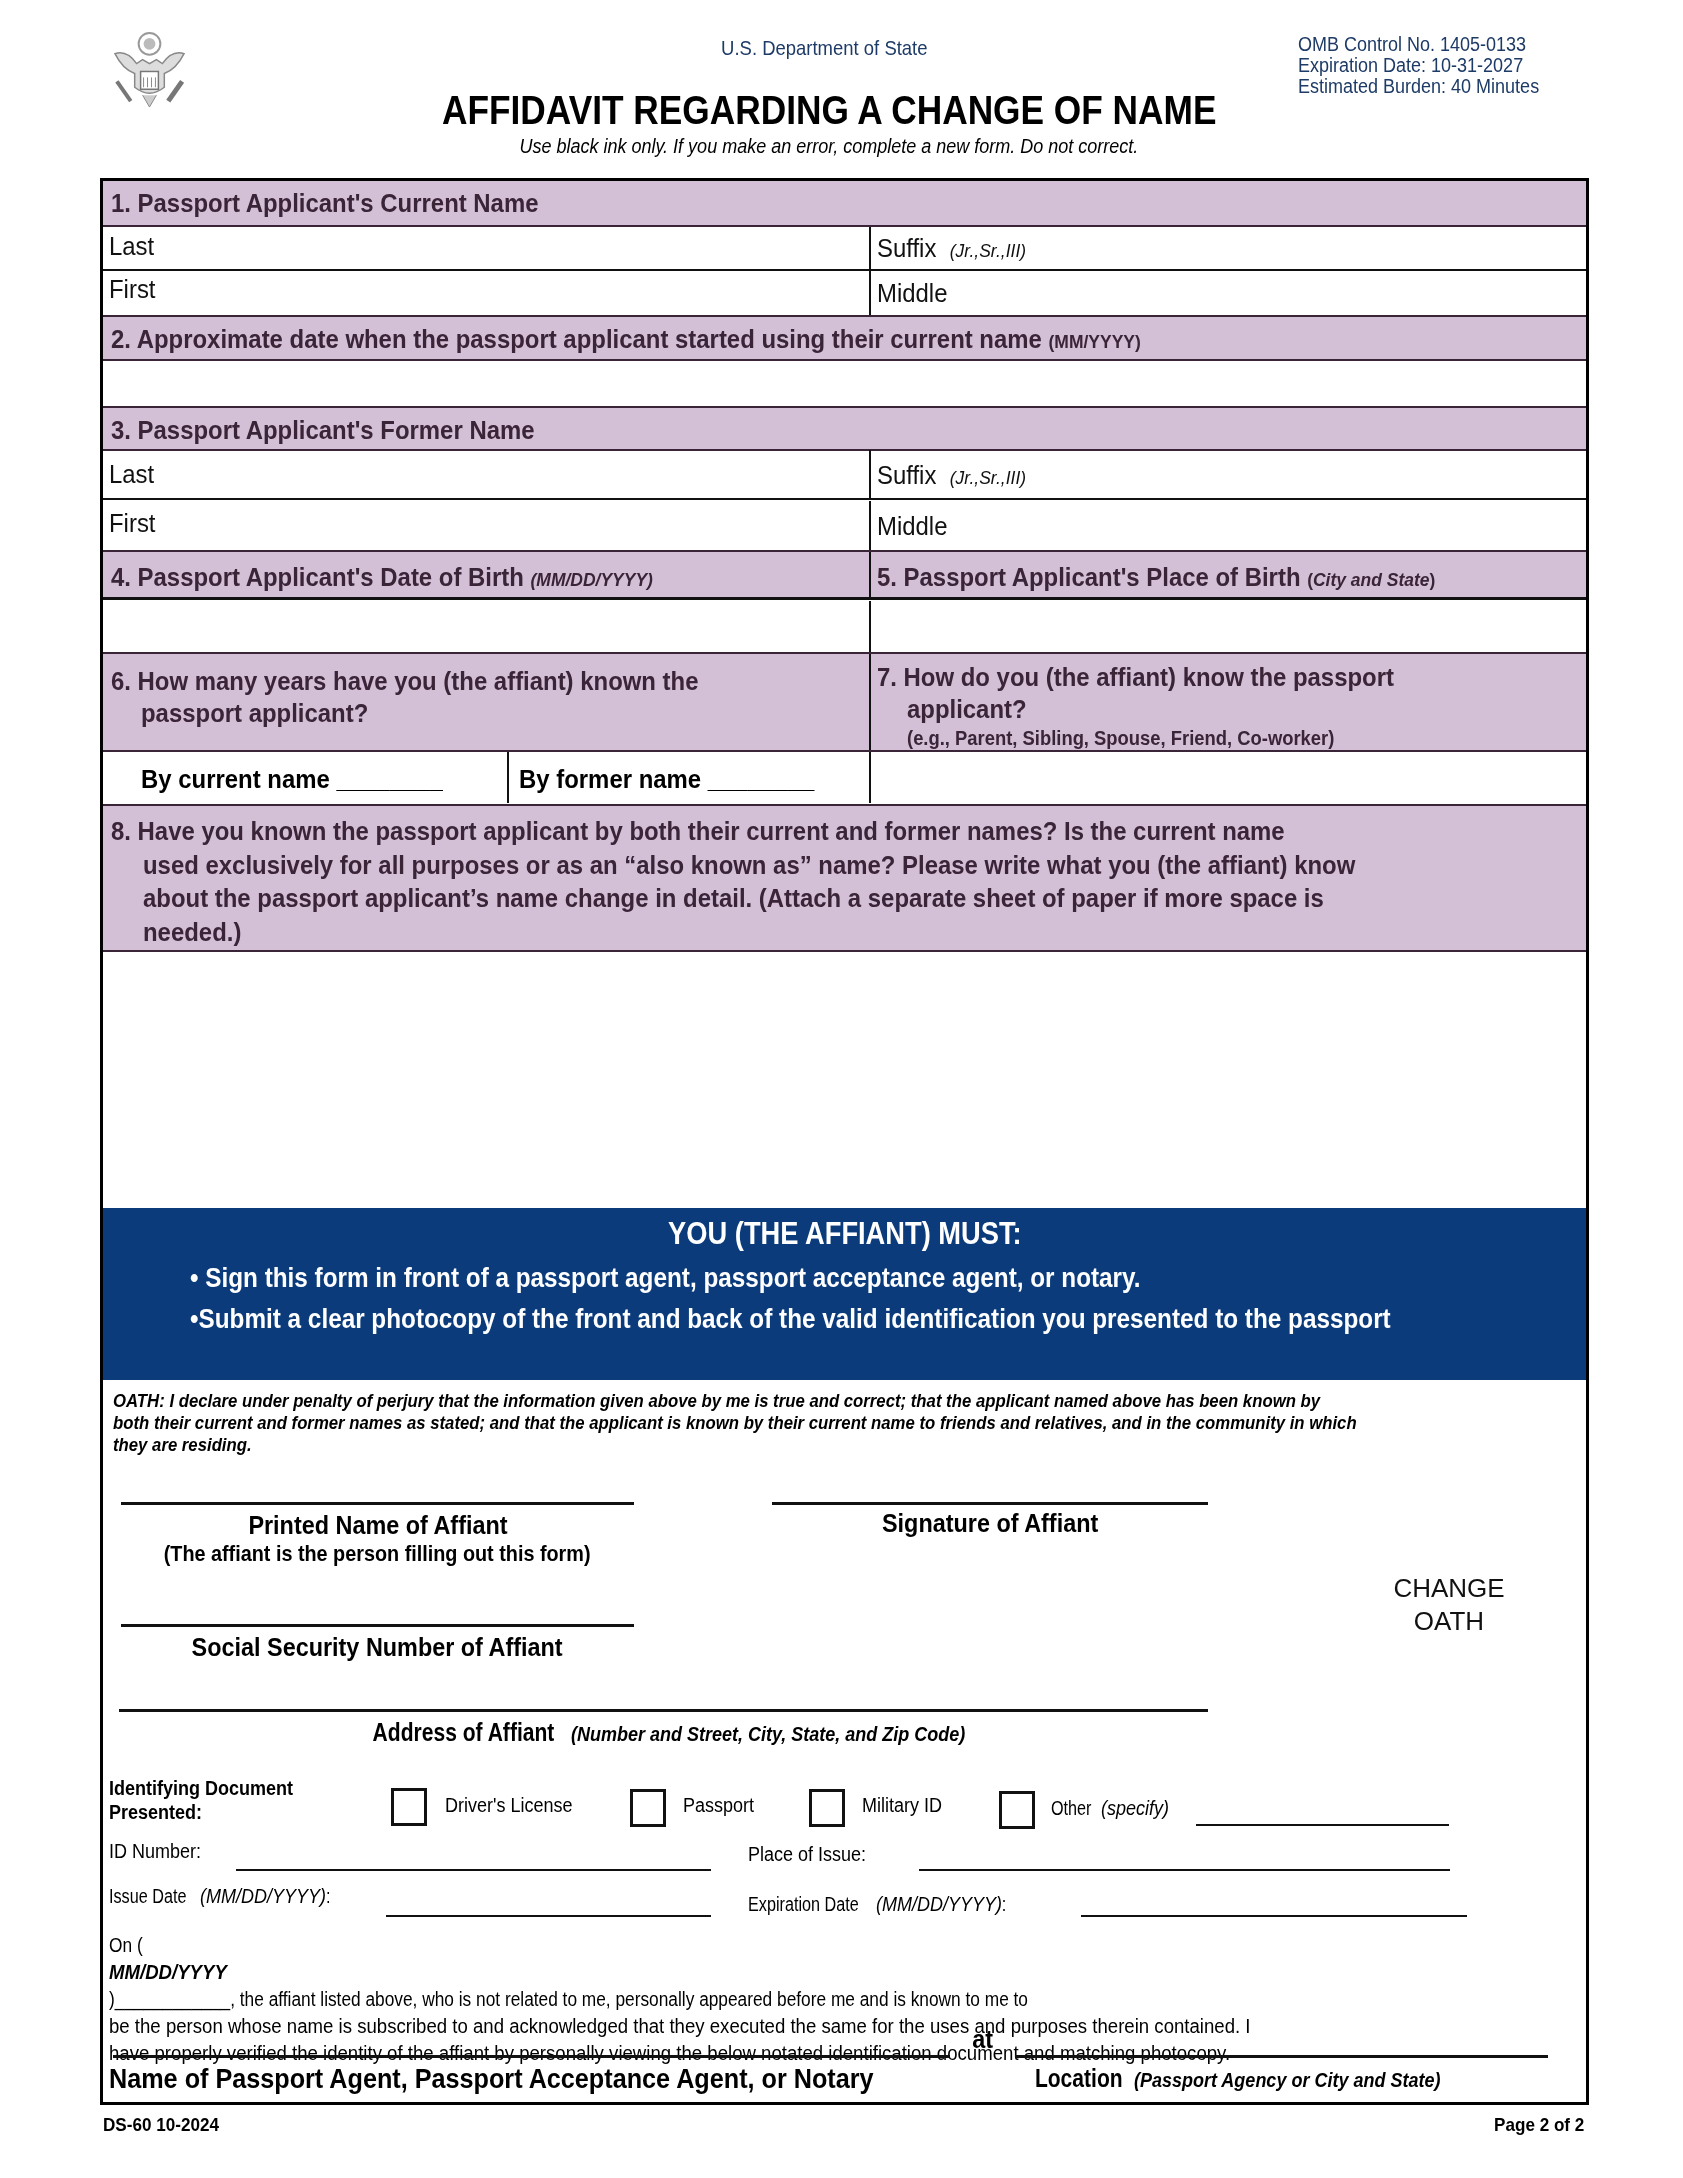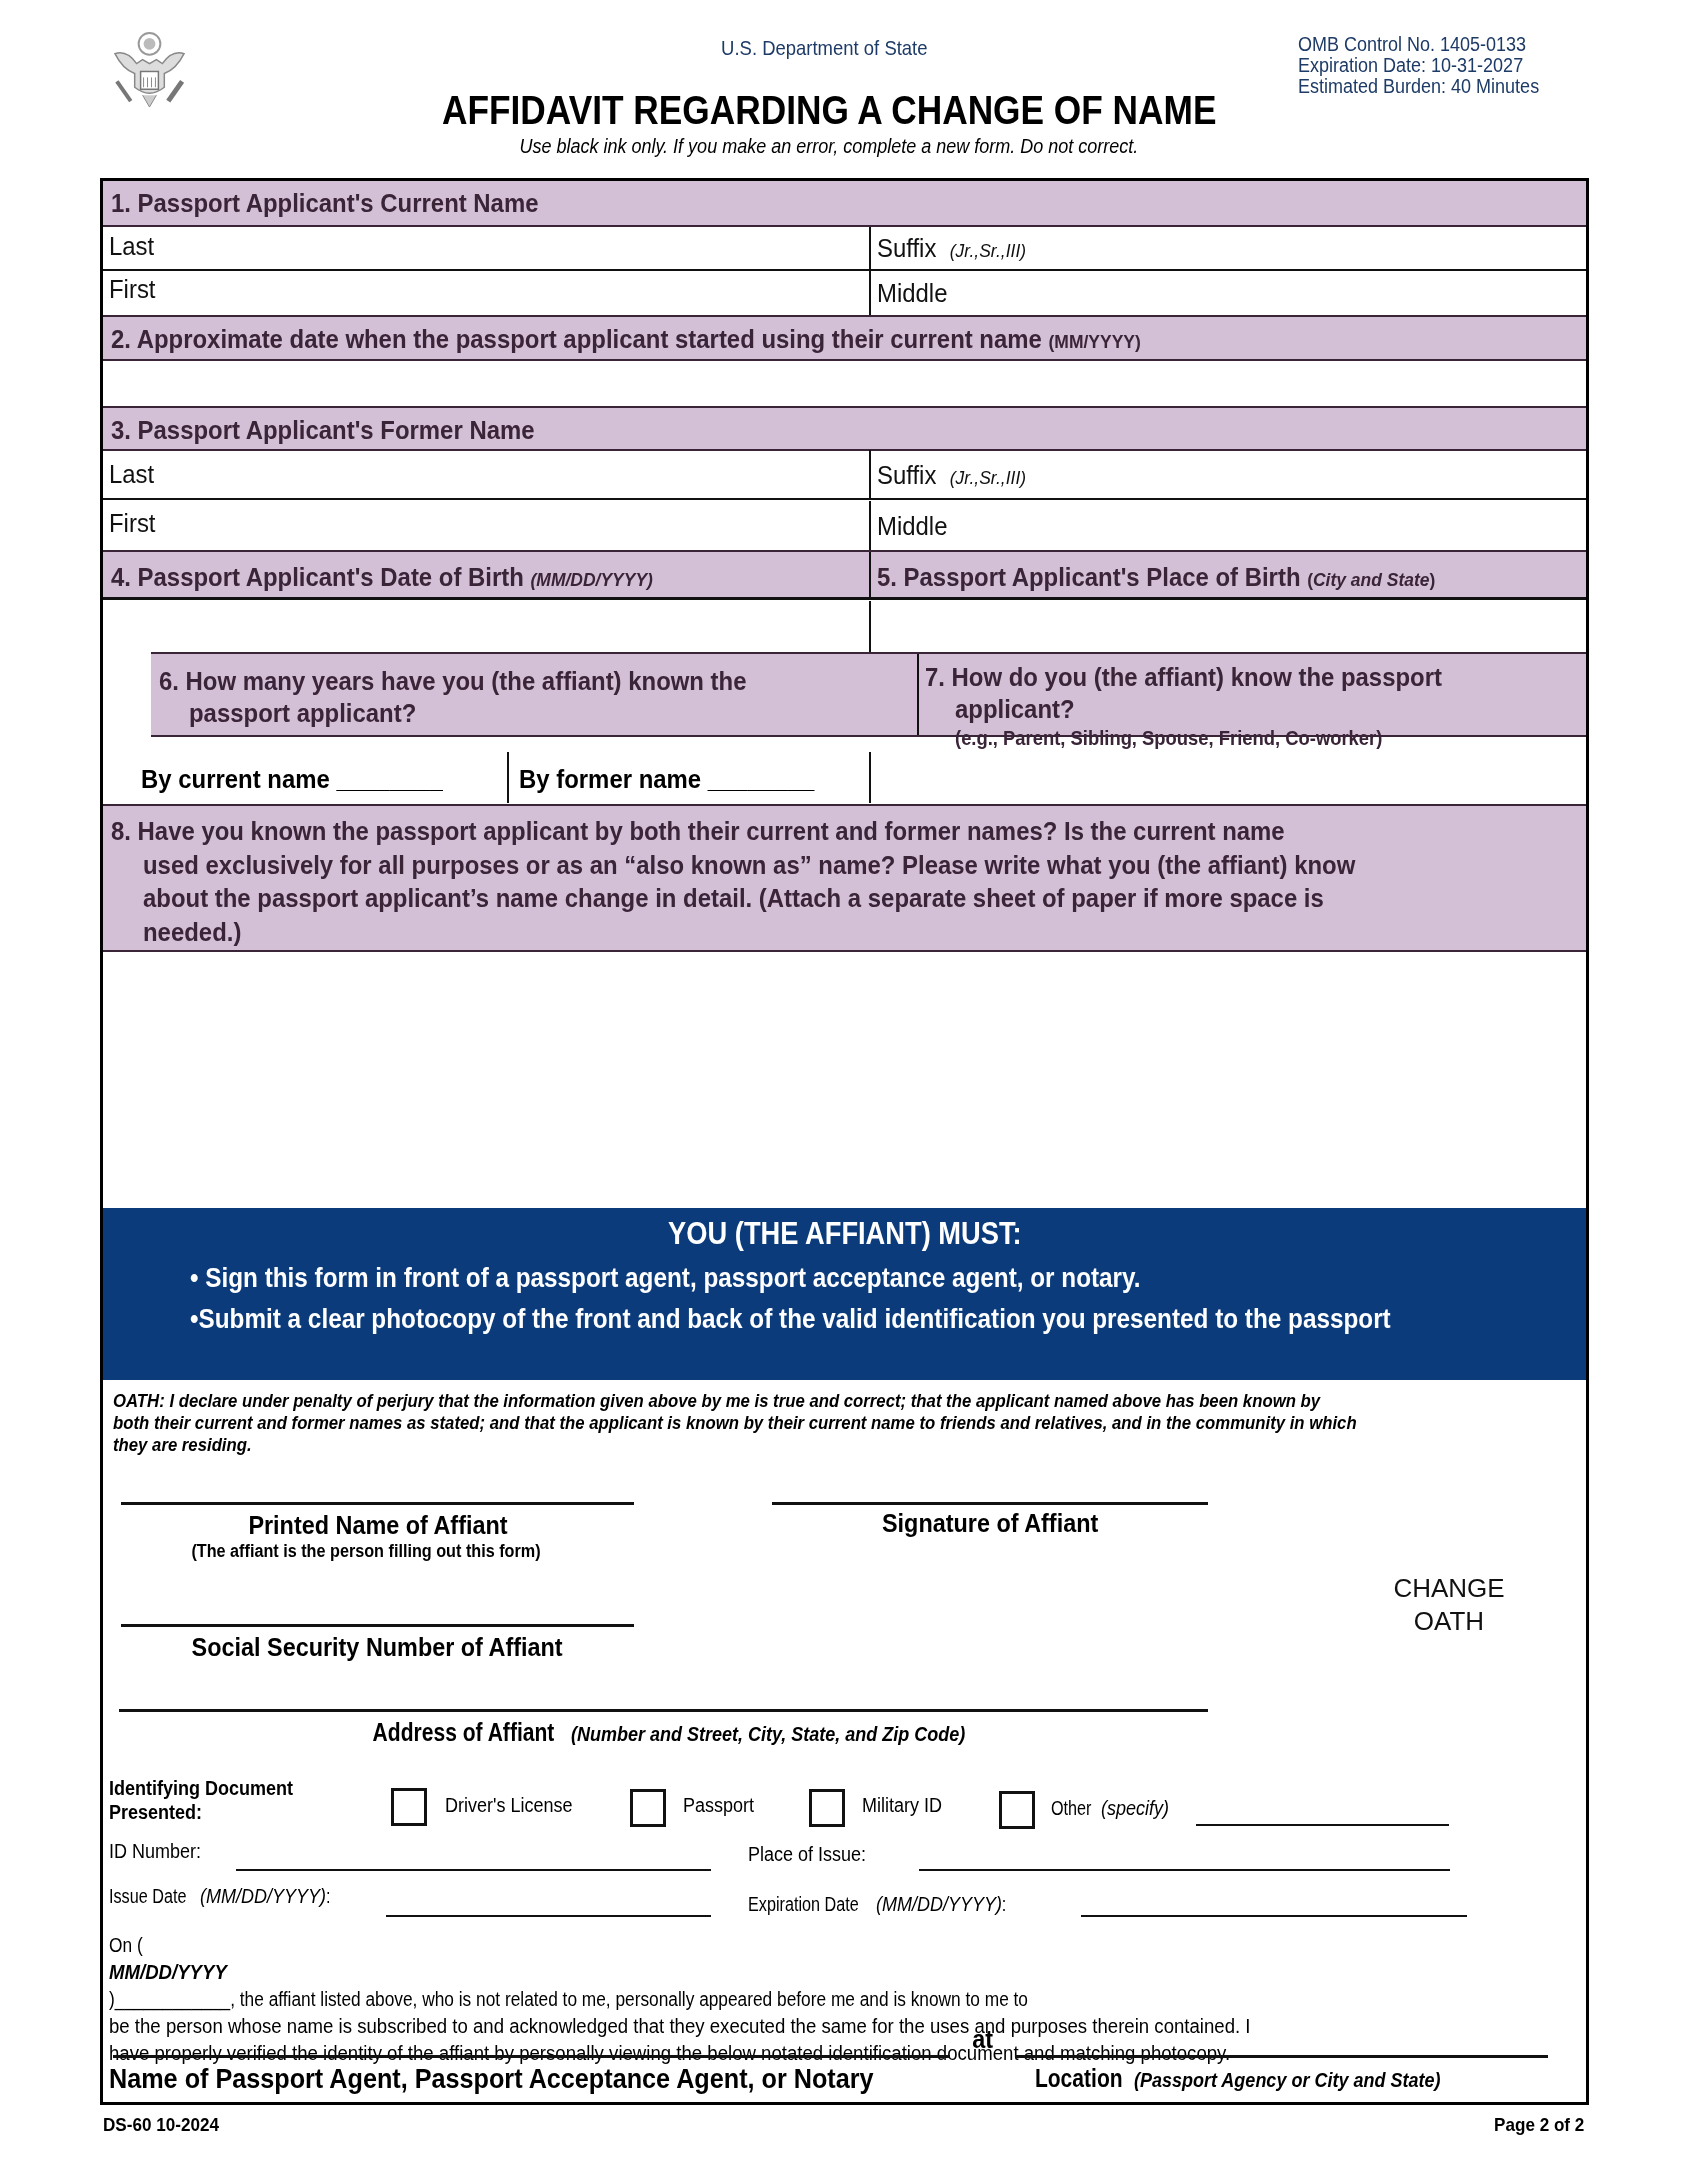--- a/index.html
+++ b/index.html
@@ -145,21 +145,21 @@
     <div class="cell vline" style="left:766px;right:0;">
       <div class="txt sq" style="left:6px;top:10px;"><span>5. Passport Applicant's Place of Birth</span> <span class="sm"><span>(</span><span class="it">City and State</span><span>)</span></span></div>
     </div>
   </div>
 
   <div class="row" style="top:420px;height:51px;">
     <div class="cell" style="left:0;width:766px;"></div>
     <div class="cell vline" style="left:766px;right:0;"></div>
   </div>
 
-  <div class="row sec" style="top:471px;height:85px;margin-left:48px;">
+  <div class="row sec" style="top:471px;height:100px;">
     <div class="cell" style="left:0;width:766px;">
       <div class="txt sq" style="left:8px;top:12px;">6. How many years have you (the affiant) known the</div>
       <div class="txt sq" style="left:38px;top:44px;">passport applicant?</div>
     </div>
     <div class="cell vline" style="left:766px;right:0;">
       <div class="txt sq" style="left:6px;top:8px;">7. How do you (the affiant) know the passport</div>
       <div class="txt sq" style="left:36px;top:40px;">applicant?</div>
       <div class="txt sq" style="left:36px;top:73px;font-size:20px;">(e.g., Parent, Sibling, Spouse, Friend, Co-worker)</div>
     </div>
   </div>
@@ -191,21 +191,21 @@
 
   <div class="row" style="top:1199px;height:722px;">
     <div class="oath">
       <span>OATH: I declare under penalty of perjury that the information given above by me is true and correct; that the applicant named above has been known by</span>
       <span>both their current and former names as stated; and that the applicant is known by their current name to friends and relatives, and in the community in which</span>
       <span>they are residing.</span>
     </div>
 
     <div class="sigline" style="left:18px;top:122px;width:513px;"></div>
     <div class="siglabel" style="left:18px;top:130px;width:513px;"><span>Printed Name of Affiant</span></div>
-    <div class="sigsub" style="left:6px;top:161px;width:513px;font-size:18px;"><span style="display:inline-block;transform:scaleX(0.9);">(The affiant is the person filling out this form)</span></div>
+    <div class="sigsub" style="left:18px;top:161px;width:513px;font-size:22px;"><span style="display:inline-block;transform:scaleX(0.9);">(The affiant is the person filling out this form)</span></div>
 
     <div class="sigline" style="left:669px;top:122px;width:436px;"></div>
     <div class="siglabel" style="left:669px;top:128px;width:436px;"><span>Signature of Affiant</span></div>
 
     <div class="notary" style="left:1247px;top:192px;width:198px;">
       <div>CHANGE</div>
       <div>OATH</div>
     </div>
 
     <div class="sigline" style="left:18px;top:244px;width:513px;"></div>

